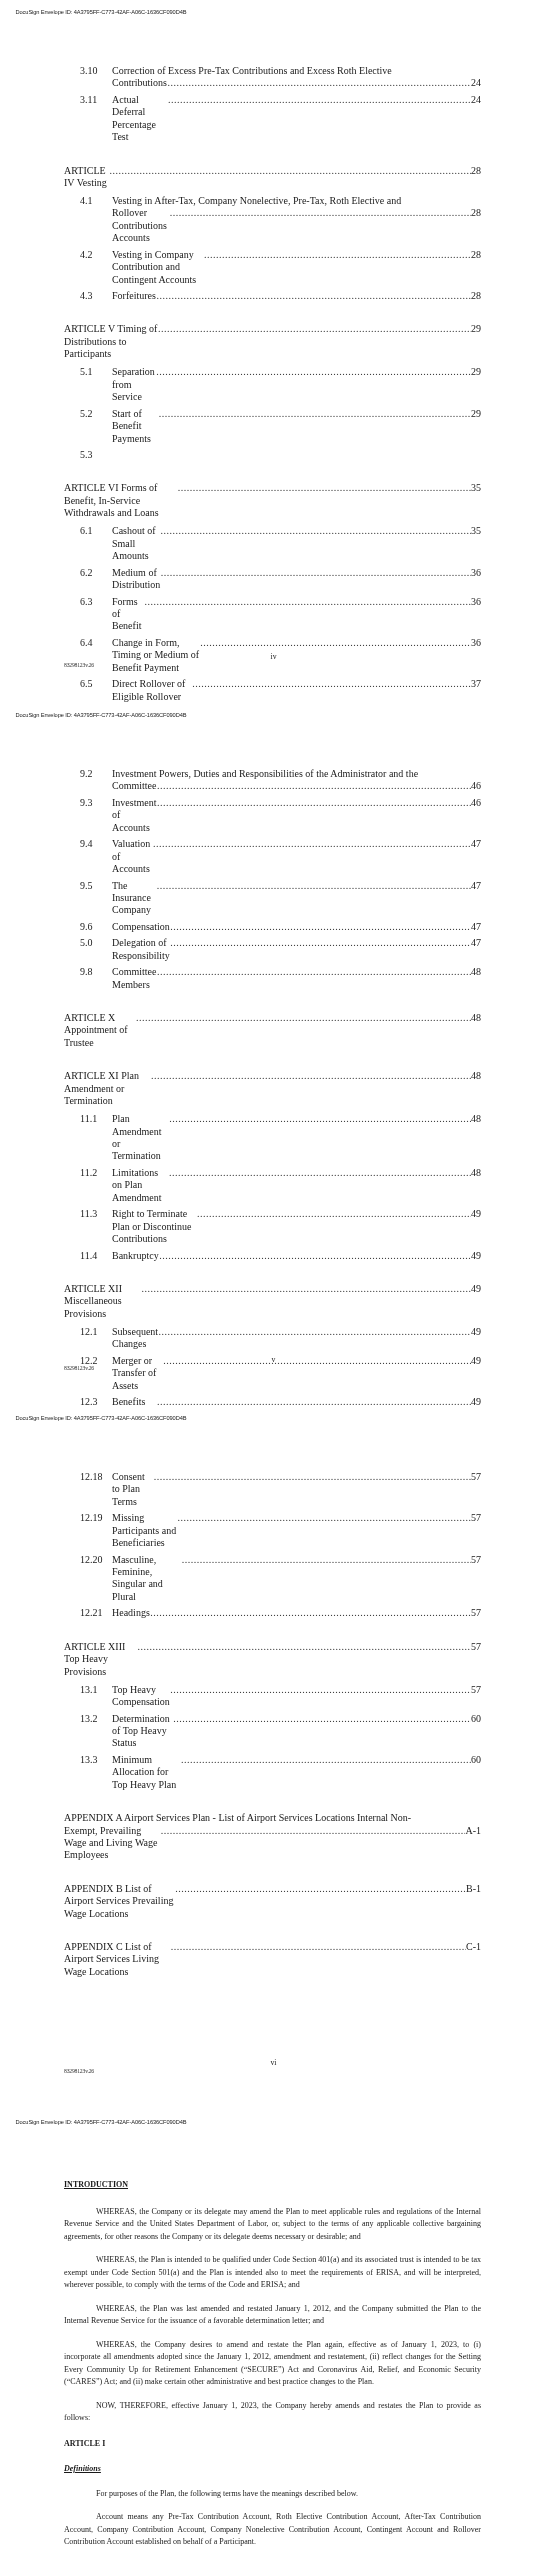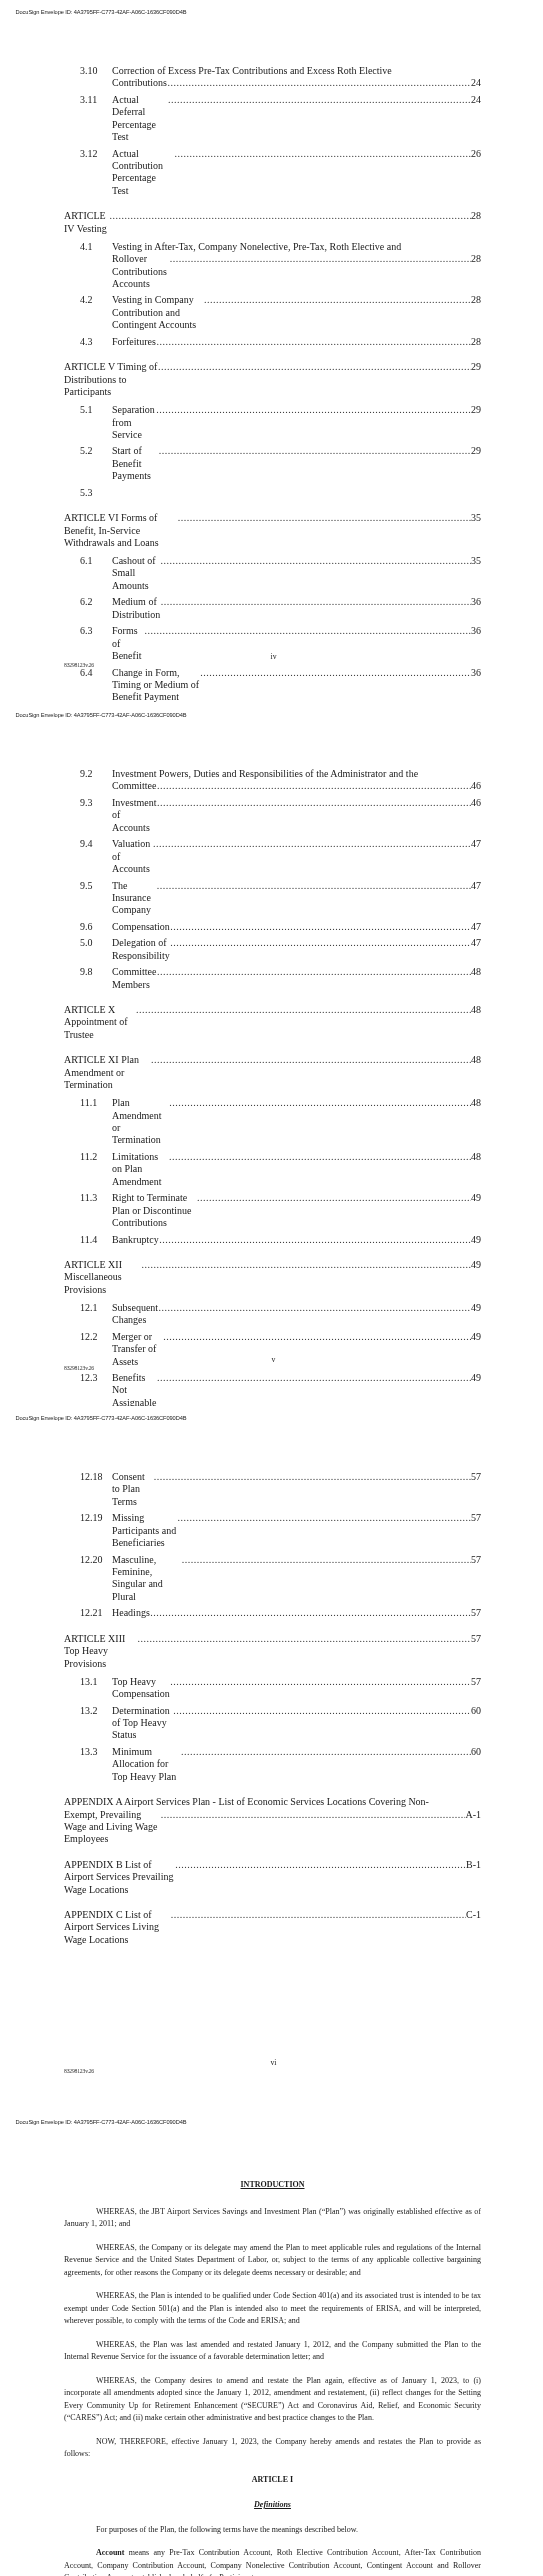--- a/index.html
+++ b/index.html
@@ -7,41 +7,41 @@
   .page { position: absolute; left: 0; width: 544px; height: 703px; background: #fff; }
   .envelope {
     position: absolute; left: 15.5px; top: 8.8px;
     font-family: "Liberation Sans", sans-serif; font-size: 5.7px; color: #222;
     letter-spacing: -0.1px;
   }
   .toc { position: absolute; left: 64px; width: 417px; top: 65px;
     font-family: "Liberation Serif", serif; font-size: 10px; line-height: 12.4px; }
   .row { position: relative; display: flex; }
   .row.sec { margin-bottom: 4.1px; }
-  .row.art { margin-top: 13px; margin-bottom: 5.7px; }
+  .row.art { margin-top: 21px; margin-bottom: 5.7px; }
   .num { width: 32px; flex: 0 0 32px; padding-left: 16px; box-sizing: content-box; }
   .row.sec .num { flex: 0 0 32px; width: 32px; padding-left: 16px; }
   .body { flex: 1 1 auto; position: relative; overflow: hidden; }
   .row.art .body { padding-left: 0; }
   .line { display: flex; align-items: baseline; white-space: nowrap; }
   .line .t { flex: 0 1 auto; white-space: normal; }
   .line .dots { flex: 1 1 auto; overflow: hidden; white-space: nowrap; margin: 0 0.5px; letter-spacing: 0.5px; color: #333; }
   .line .dots::after { content: "........................................................................................................................................................................................................................................"; }
   .line .pg { flex: 0 0 auto; }
   .pre { display: block; padding-right: 36px; }
   .pagelabel { position: absolute; left: 0; width: 547px; text-align: center; top: 652px;
     font-family: "Liberation Serif", serif; font-size: 7.7px; }
   .docnum { position: absolute; left: 64px; top: 662px;
     font-family: "Liberation Serif", serif; font-size: 5.7px; letter-spacing: -0.2px; color: #333; }
   .content { position: absolute; left: 64px; width: 417px; top: 69px;
     font-family: "Liberation Serif", serif; font-size: 8px; line-height: 12.4px; text-align: justify; }
-  .h-center { text-align: center; font-weight: bold; margin: 0; }
+  .h-center { font-weight: bold; margin: 0; }
   .h-u { text-decoration: underline; }
   .para { text-indent: 32px; margin: 0 0 11.3px 0; }
-  .para b { font-weight: bold; }
+  .para b { font-weight: normal; }
 </style>
 </head>
 <body>
 
 <div class="page" style="top:0px">
   <div class="envelope">DocuSign Envelope ID: 4A3795FF-C773-42AF-A06C-1636CF090D4B</div>
   <div class="toc">
       <div class="row sec first">
         <span class="num">3.10</span>
         <div class="body">
@@ -53,30 +53,20 @@
           </div>
         </div>
       </div>
       <div class="row sec">
         <span class="num">3.11</span>
         <div class="body">
           <div class="line">
             <span class="t">Actual Deferral Percentage Test</span>
             <span class="dots"></span>
             <span class="pg">24</span>
-          </div>
-        </div>
-      </div>
-      <div class="row sec">
-        <span class="num">3.12</span>
-        <div class="body">
-          <div class="line">
-            <span class="t">Actual Contribution Percentage Test</span>
-            <span class="dots"></span>
-            <span class="pg">26</span>
           </div>
         </div>
       </div>
       <div class="row art">
         <div class="body">
           <div class="line">
             <span class="t">ARTICLE IV Vesting</span>
             <span class="dots"></span>
             <span class="pg">28</span>
           </div>
@@ -729,21 +719,21 @@
         <div class="body">
           <div class="line">
             <span class="t">Minimum Allocation for Top Heavy Plan</span>
             <span class="dots"></span>
             <span class="pg">60</span>
           </div>
         </div>
       </div>
       <div class="row art">
         <div class="body">
-          <span class="pre">APPENDIX A Airport Services Plan - List of Economic Services Locations Covering  Non-</span>
+          <span class="pre">APPENDIX A Airport Services Plan - List of Airport Services Locations Internal  Non-</span>
           <div class="line">
             <span class="t">Exempt, Prevailing Wage and Living Wage Employees</span>
             <span class="dots"></span>
             <span class="pg">A-1</span>
           </div>
         </div>
       </div>
       <div class="row art">
         <div class="body">
           <div class="line">
@@ -764,21 +754,20 @@
       </div>
     </div>
   <div class="pagelabel">vi</div>
   <div class="docnum">83298123v.26</div>
 </div>
 
 <div class="page" style="top:2110px">
   <div class="envelope">DocuSign Envelope ID: 4A3795FF-C773-42AF-A06C-1636CF090D4B</div>
   <div class="content">
     <p class="h-center h-u" style="margin-bottom:14.4px;">INTRODUCTION</p>
-    <p class="para">WHEREAS, the JBT Airport Services Savings and Investment Plan (“Plan”) was originally established effective as of January 1, 2011; and</p>
     <p class="para">WHEREAS, the Company or its delegate may amend the Plan to meet applicable rules and regulations of the Internal Revenue Service and the United States Department of Labor, or, subject to the terms of any applicable collective bargaining agreements, for other reasons the Company or its delegate deems necessary or desirable; and</p>
     <p class="para">WHEREAS, the Plan is intended to be qualified under Code Section 401(a) and its associated trust is intended to be tax exempt under Code Section 501(a) and the Plan is intended also to meet the requirements of ERISA, and will be interpreted, wherever possible, to comply with the terms of the Code and ERISA; and</p>
     <p class="para">WHEREAS, the Plan was last amended and restated January 1, 2012, and the Company submitted the Plan to the Internal Revenue Service for the issuance of a favorable determination letter; and</p>
     <p class="para">WHEREAS, the Company desires to amend and restate the Plan again, effective as of January 1, 2023, to (i) incorporate all amendments adopted since the January 1, 2012, amendment and restatement, (ii) reflect changes for the Setting Every Community Up for Retirement Enhancement (“SECURE”) Act and Coronavirus Aid, Relief, and Economic Security (“CARES”) Act; and (ii) make certain other administrative and best practice changes to the Plan.</p>
     <p class="para">NOW, THEREFORE, effective January 1, 2023, the Company hereby amends and restates the Plan to provide as follows:</p>
     <p class="h-center" style="margin:13.4px 0 12.4px 0;">ARTICLE I</p>
     <p class="h-center h-u" style="margin:0 0 12.4px 0;font-style:italic;">Definitions</p>
     <p class="para">For purposes of the Plan, the following terms have the meanings described below.</p>
     <p class="para"><b>Account</b><span> means any Pre-Tax Contribution Account, Roth Elective Contribution Account, After-Tax Contribution Account, Company Contribution Account, Company Nonelective Contribution Account, Contingent Account and Rollover Contribution Account established on behalf of a Participant.</span></p>
 

